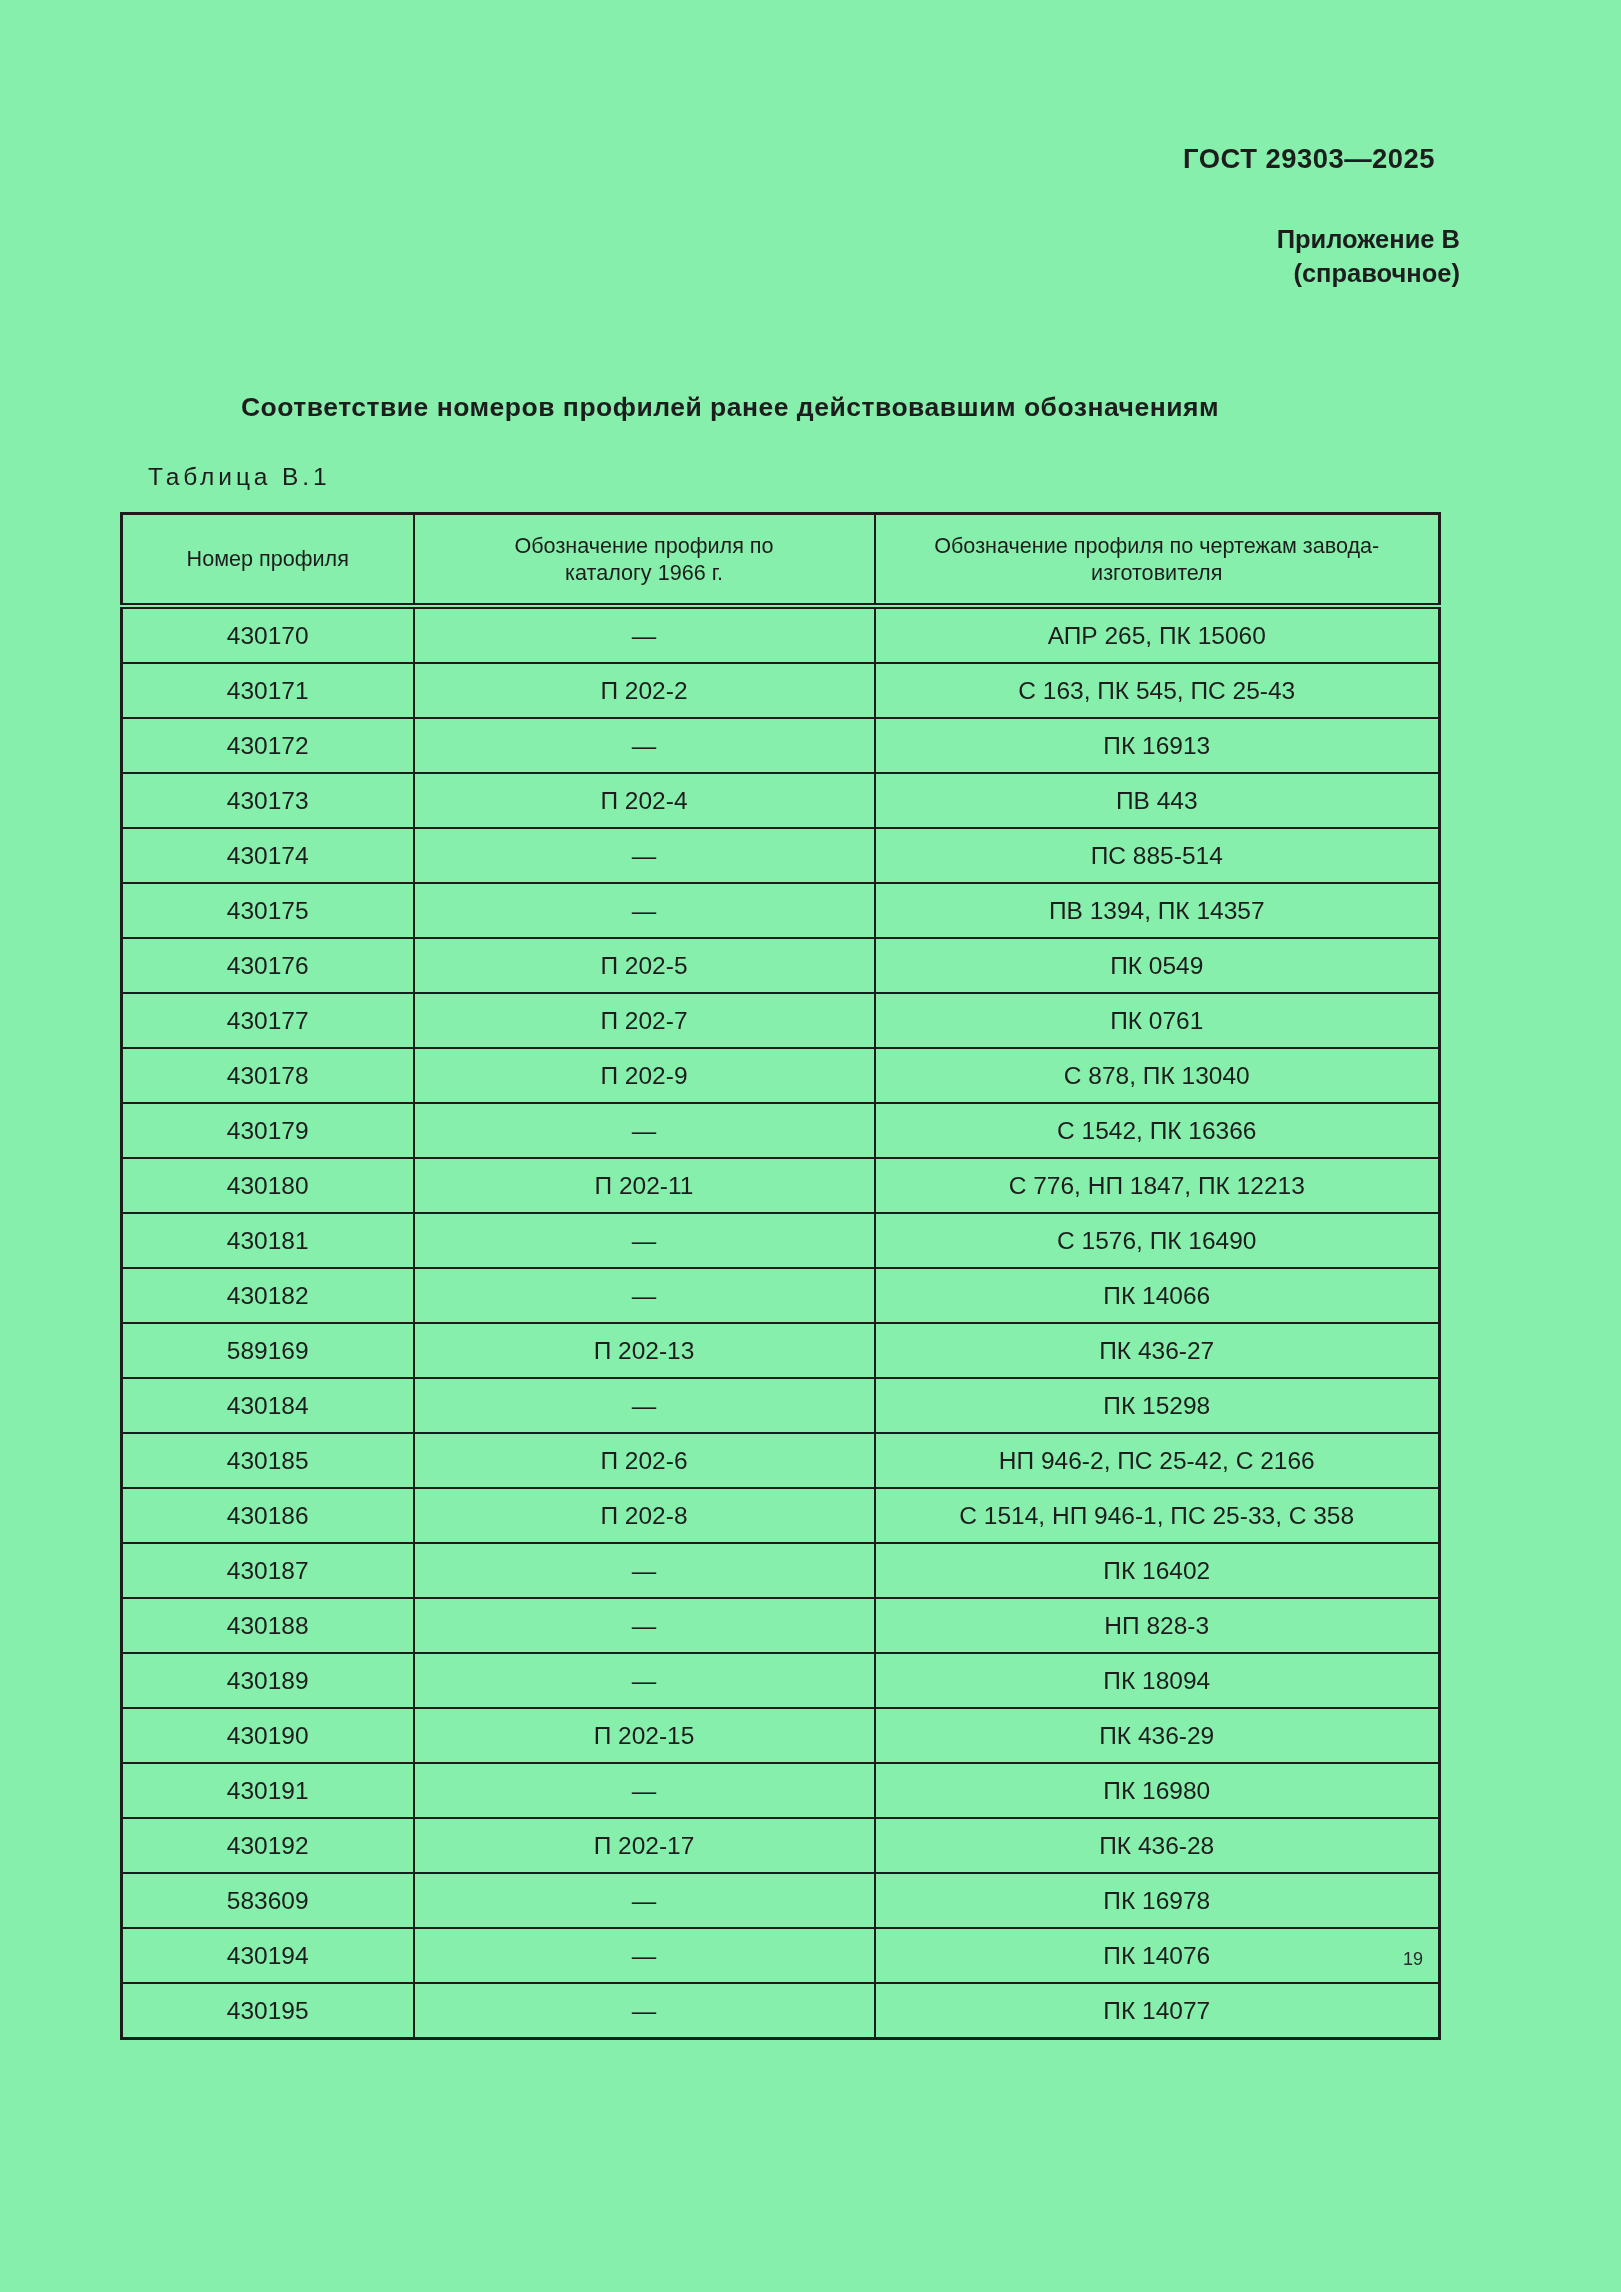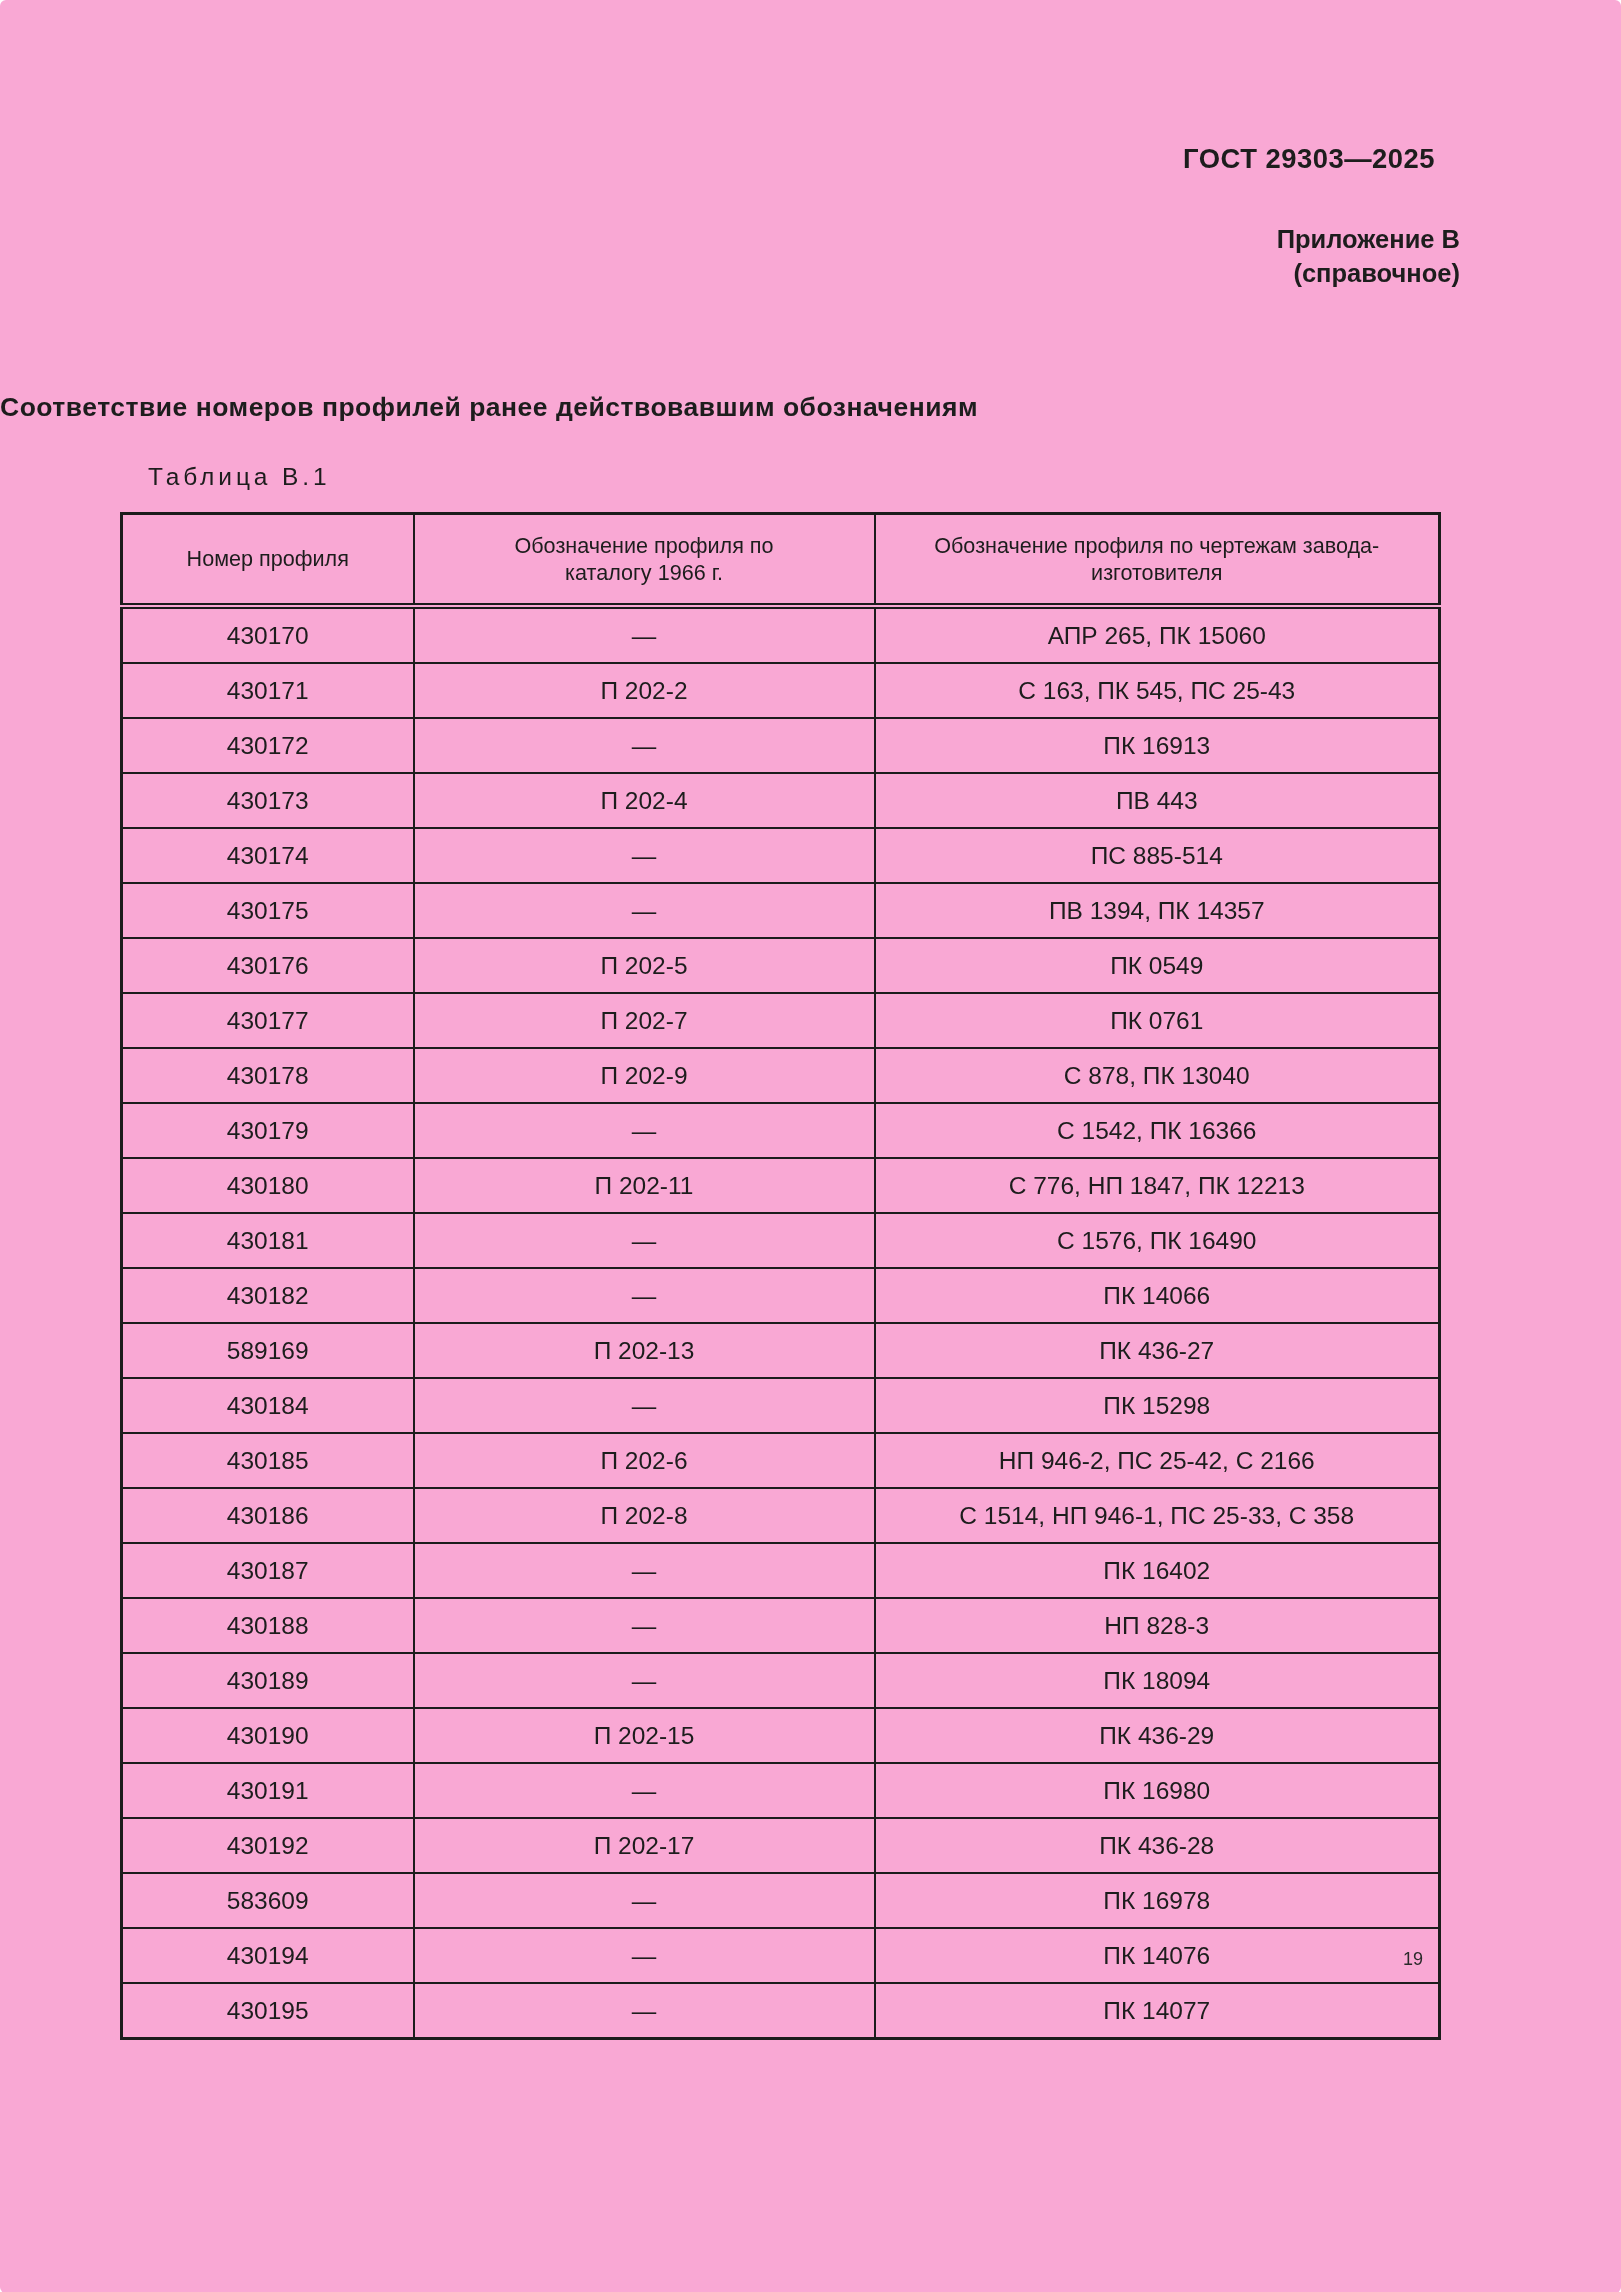--- a/index.html
+++ b/index.html
@@ -5,25 +5,24 @@
 <style>
   html, body {
     margin: 0;
     padding: 0;
     background: #ffffff;
   }
   .page {
     position: relative;
     width: 1621px;
     height: 2293px;
-    background: #f9a8d4;
+    background: #86efac;
     font-family: "Liberation Sans", "DejaVu Sans", sans-serif;
     color: #1d1d1d;
     overflow: hidden;
-    border-radius: 6px;
   }
   .gost-ref {
     position: absolute;
     top: 143px;
     right: 186px;
     font-size: 27.4px;
     font-weight: bold;
     letter-spacing: 0.5px;
   }
   .appendix-block {
@@ -34,20 +33,21 @@
     text-align: right;
     font-size: 25.5px;
     font-weight: bold;
     line-height: 34px;
   }
   .section-title {
     position: absolute;
     top: 392px;
     left: 0;
     width: 1460px;
+    text-align: center;
     font-size: 26.5px;
     font-weight: bold;
     letter-spacing: 0.5px;
   }
   .table-label {
     position: absolute;
     top: 463px;
     left: 120px;
     font-size: 24.5px;
     letter-spacing: 3.9px;

